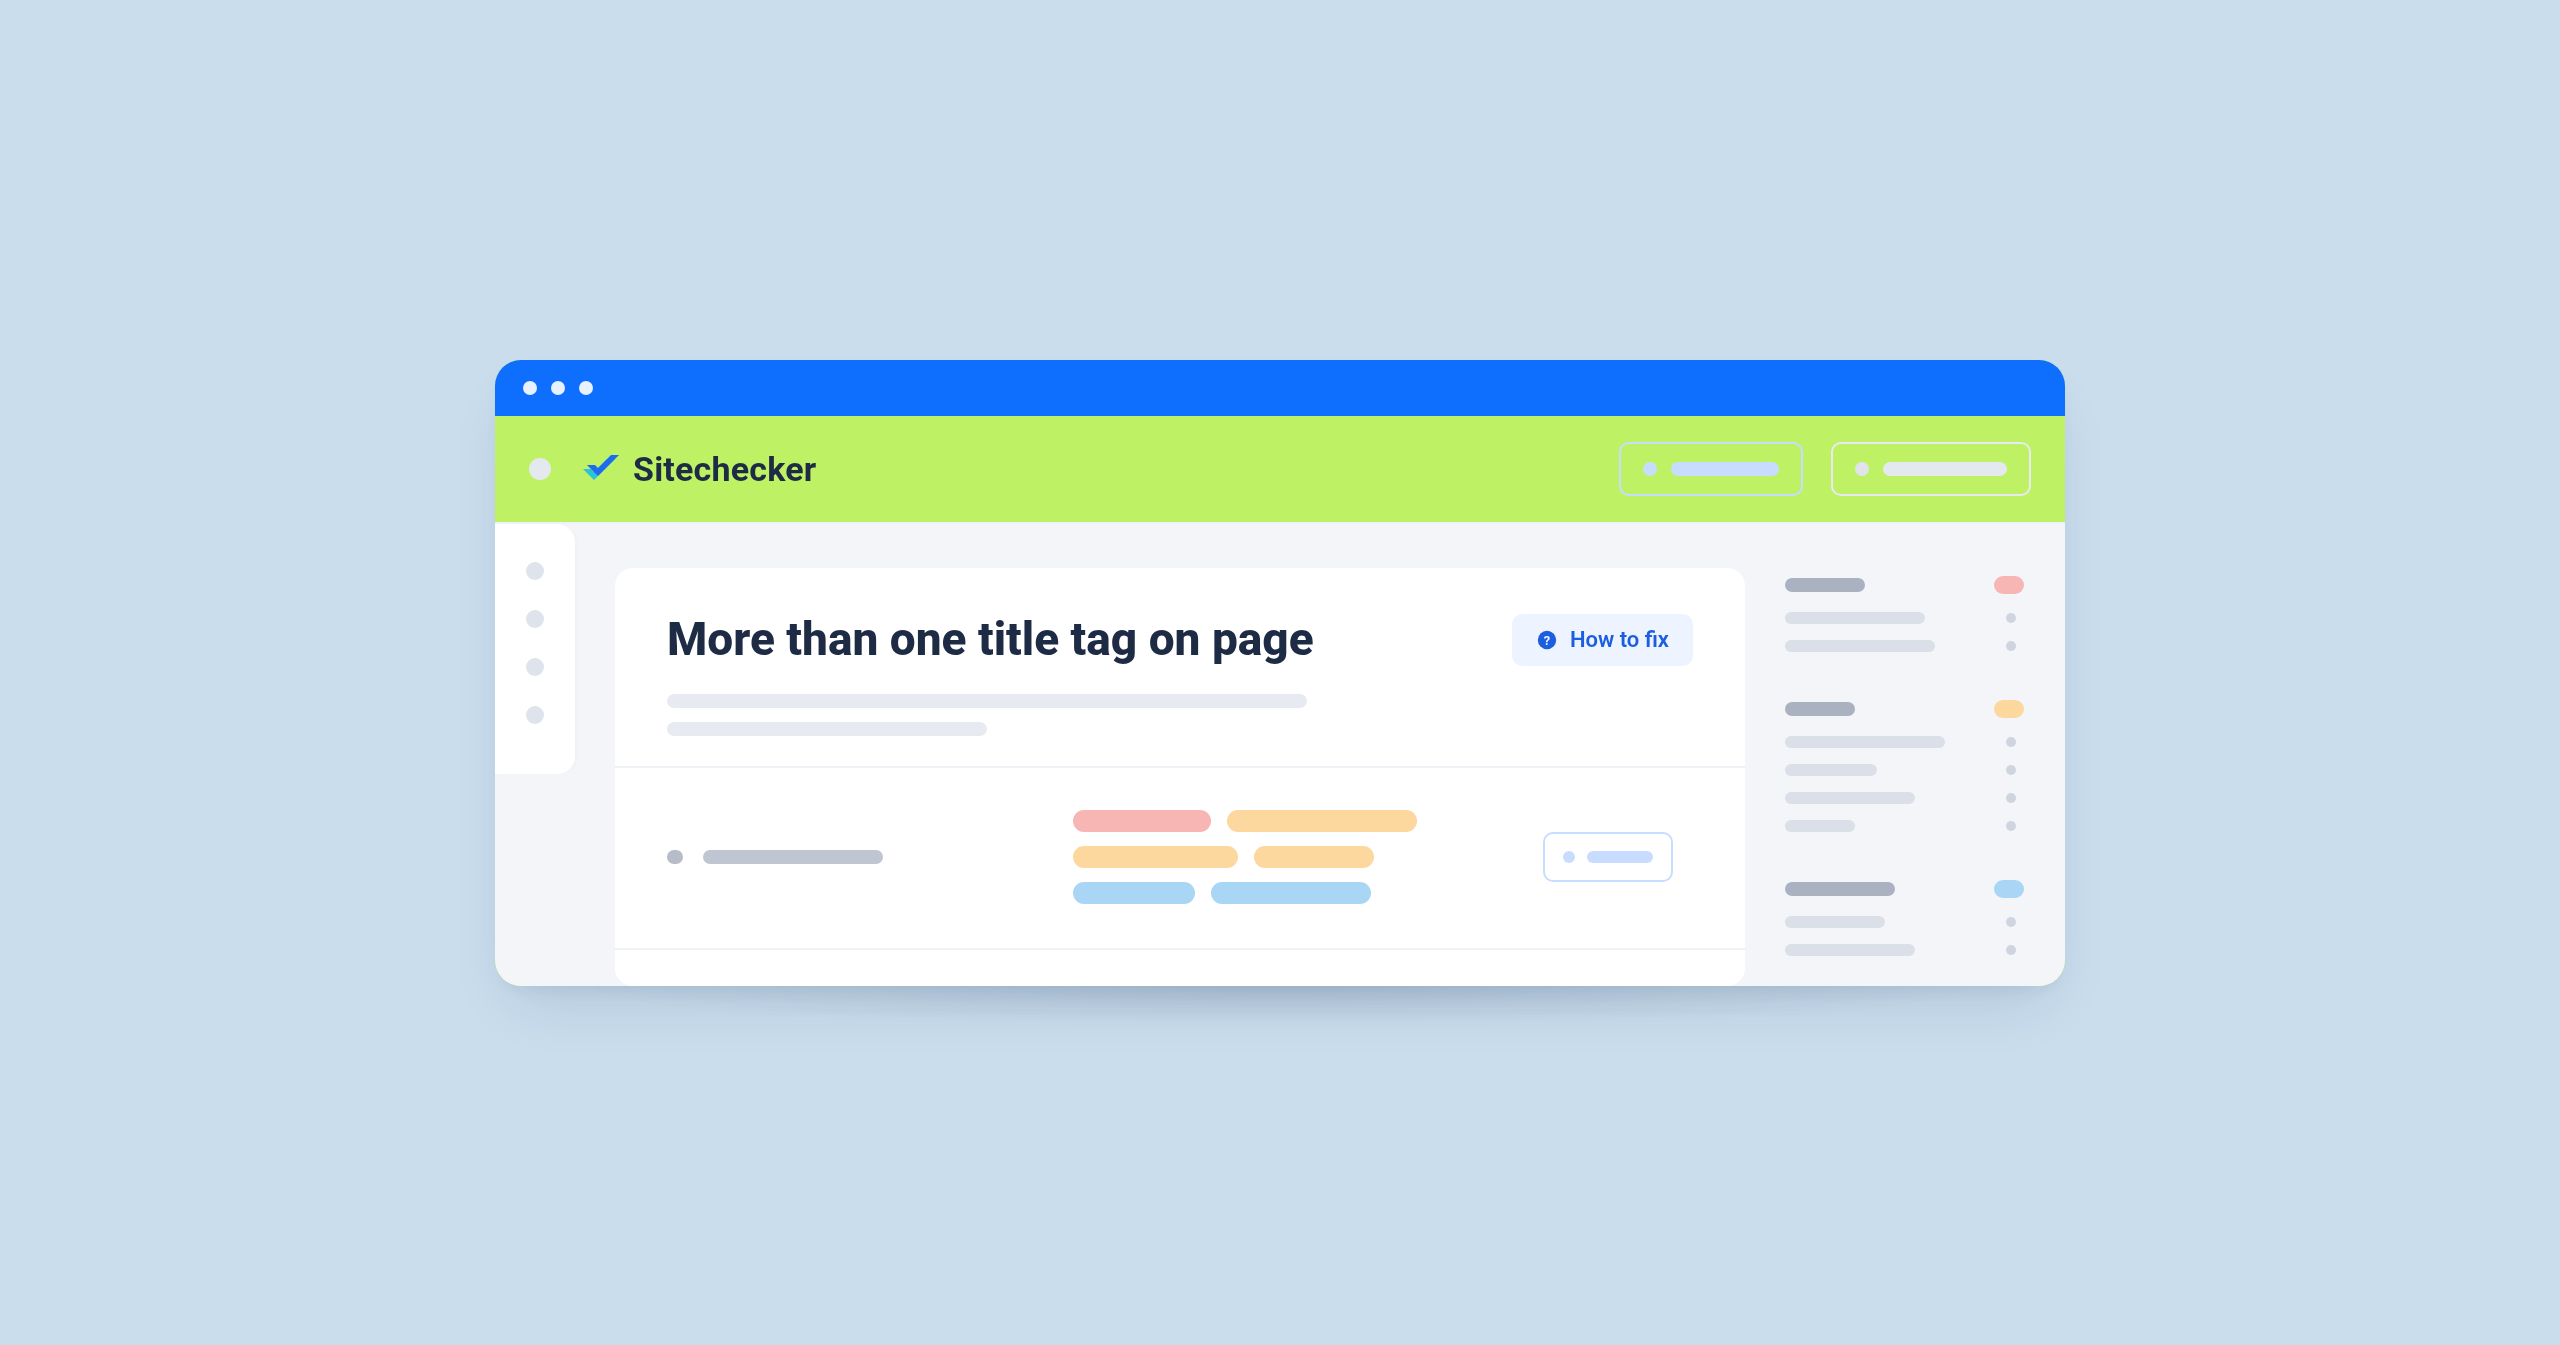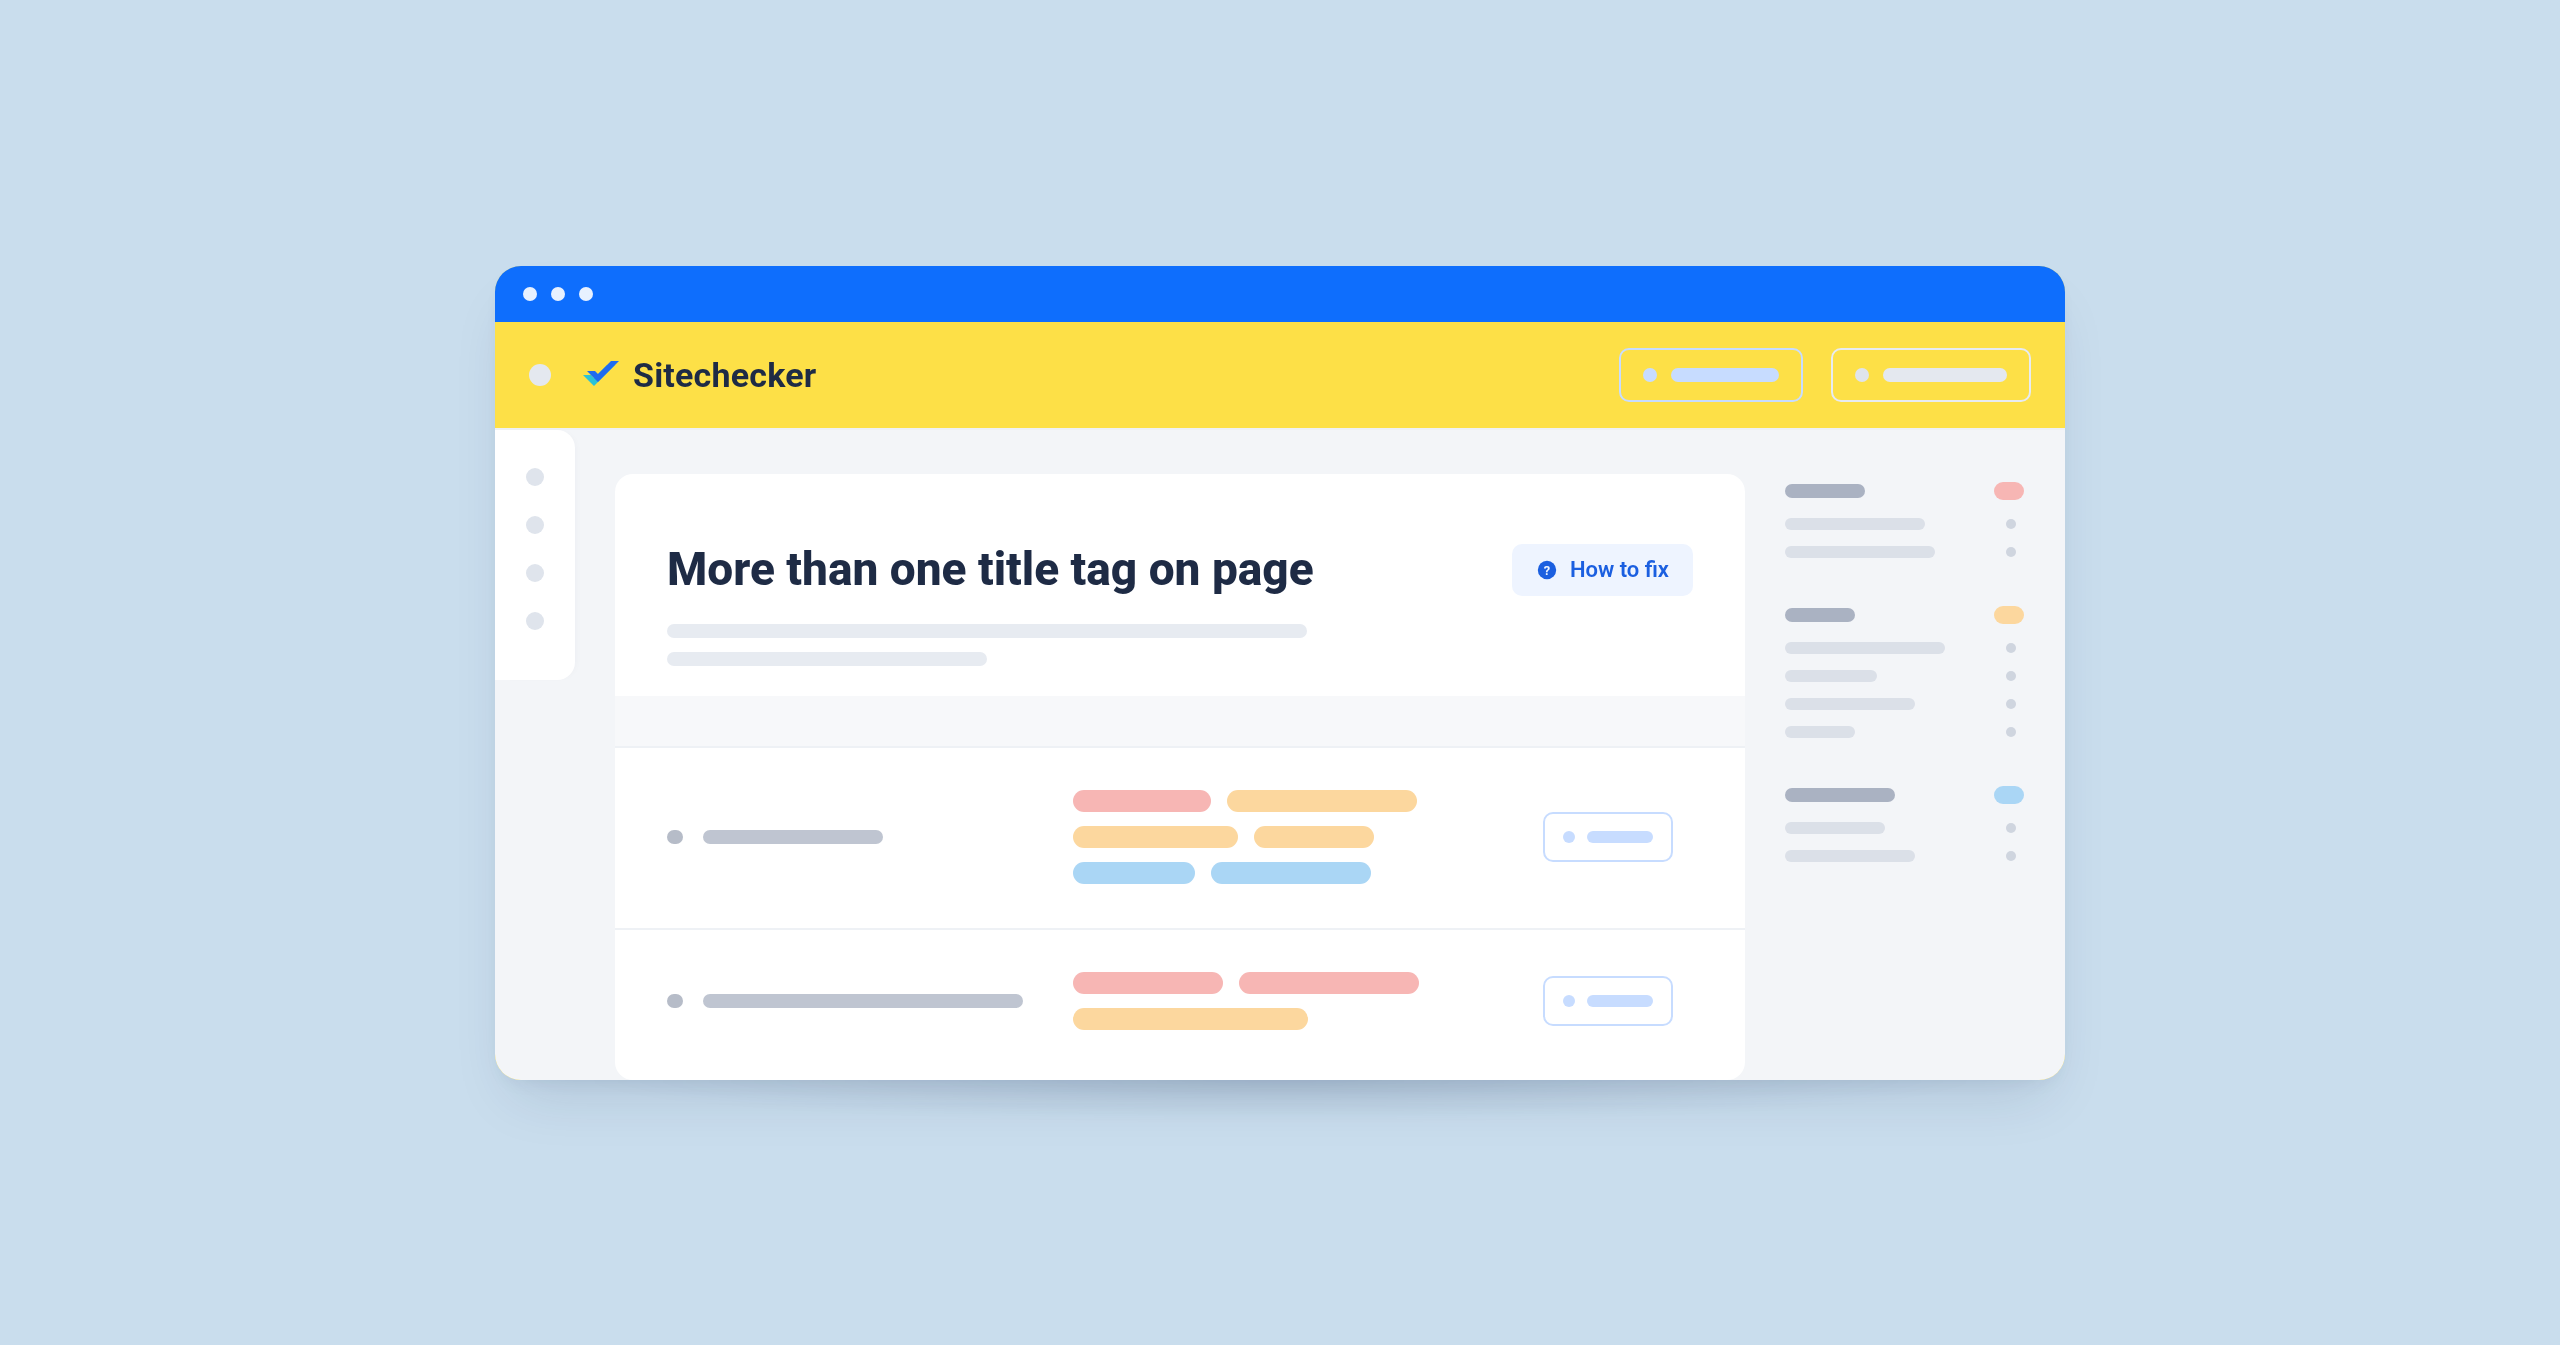--- a/index.html
+++ b/index.html
@@ -8,22 +8,22 @@
   background: #c9dded;
   display: flex;
   align-items: center;
   justify-content: center;
   min-width: 2560px;
   min-height: 1345px;
 }
 
 .window {
   width: 1570px;
-  height: 814px;
-  background: #fde047;
+  height: 626px;
+  background: #bef264;
   border-radius: 26px;
   overflow: hidden;
   position: relative;
   box-shadow: 0 30px 60px -20px rgba(20, 40, 80, 0.15), 0 8px 20px -10px rgba(20, 40, 80, 0.1);
 }
 
 .titlebar {
   height: 56px;
   background: #0e6efd;
   display: flex;
@@ -101,21 +101,21 @@
   border-radius: 18px;
   overflow: hidden;
   height: 100%;
   display: flex;
   flex-direction: column;
 }
 .panel-header {
   padding: 46px 52px 30px 52px;
 }
 .panel-title-row {
-  display: flex; align-items: center; gap: 8px; margin-top: 24px;
+  display: flex; align-items: center; gap: 8px;
 }
 .panel-title { font-size: 46px; font-weight: 800; color: #1e2b45; line-height: 1.1; }
 .how-to-fix {
   margin-left: auto;
   background: #eef4ff;
   color: #1b5fe0;
   font-weight: 600;
   font-size: 22px;
   height: 52px;
   padding: 0 24px;

